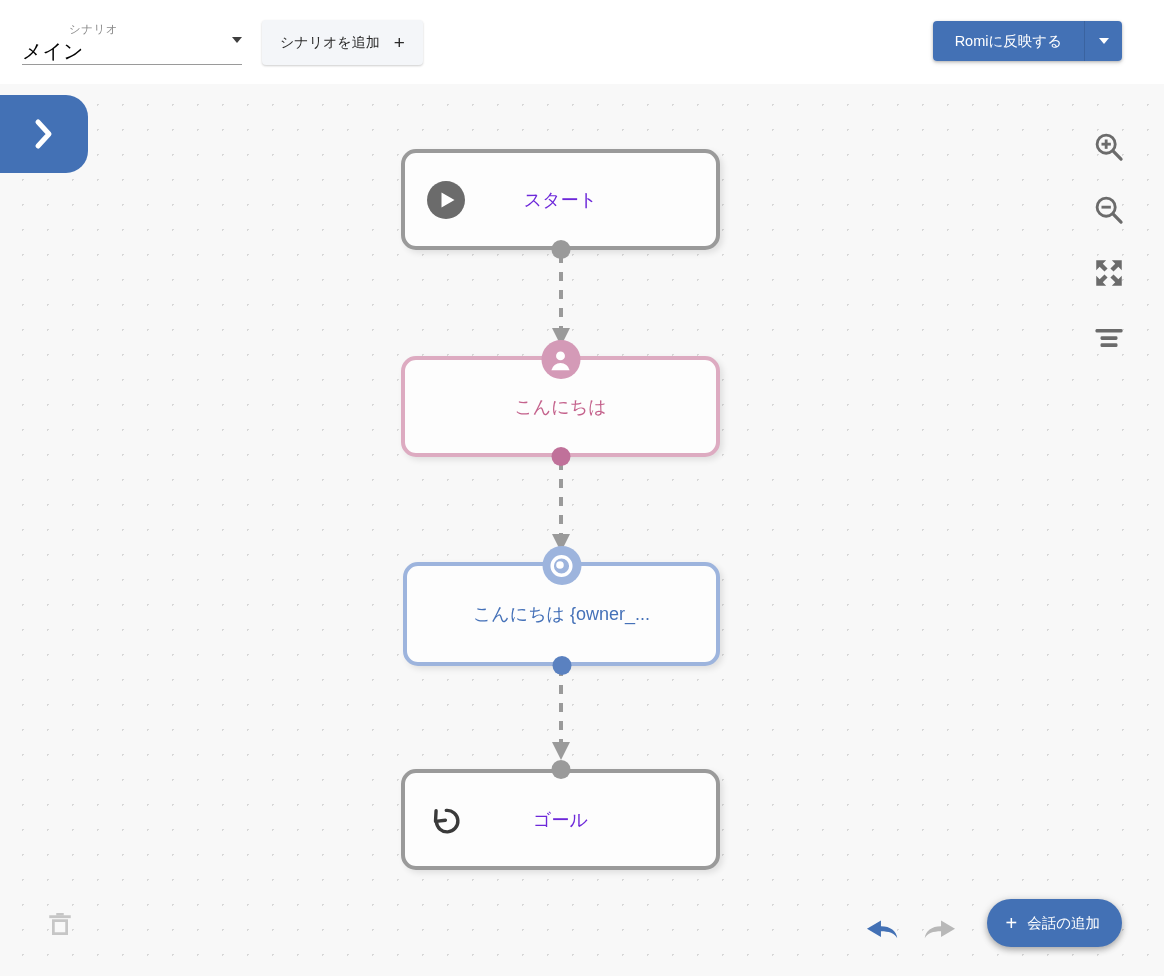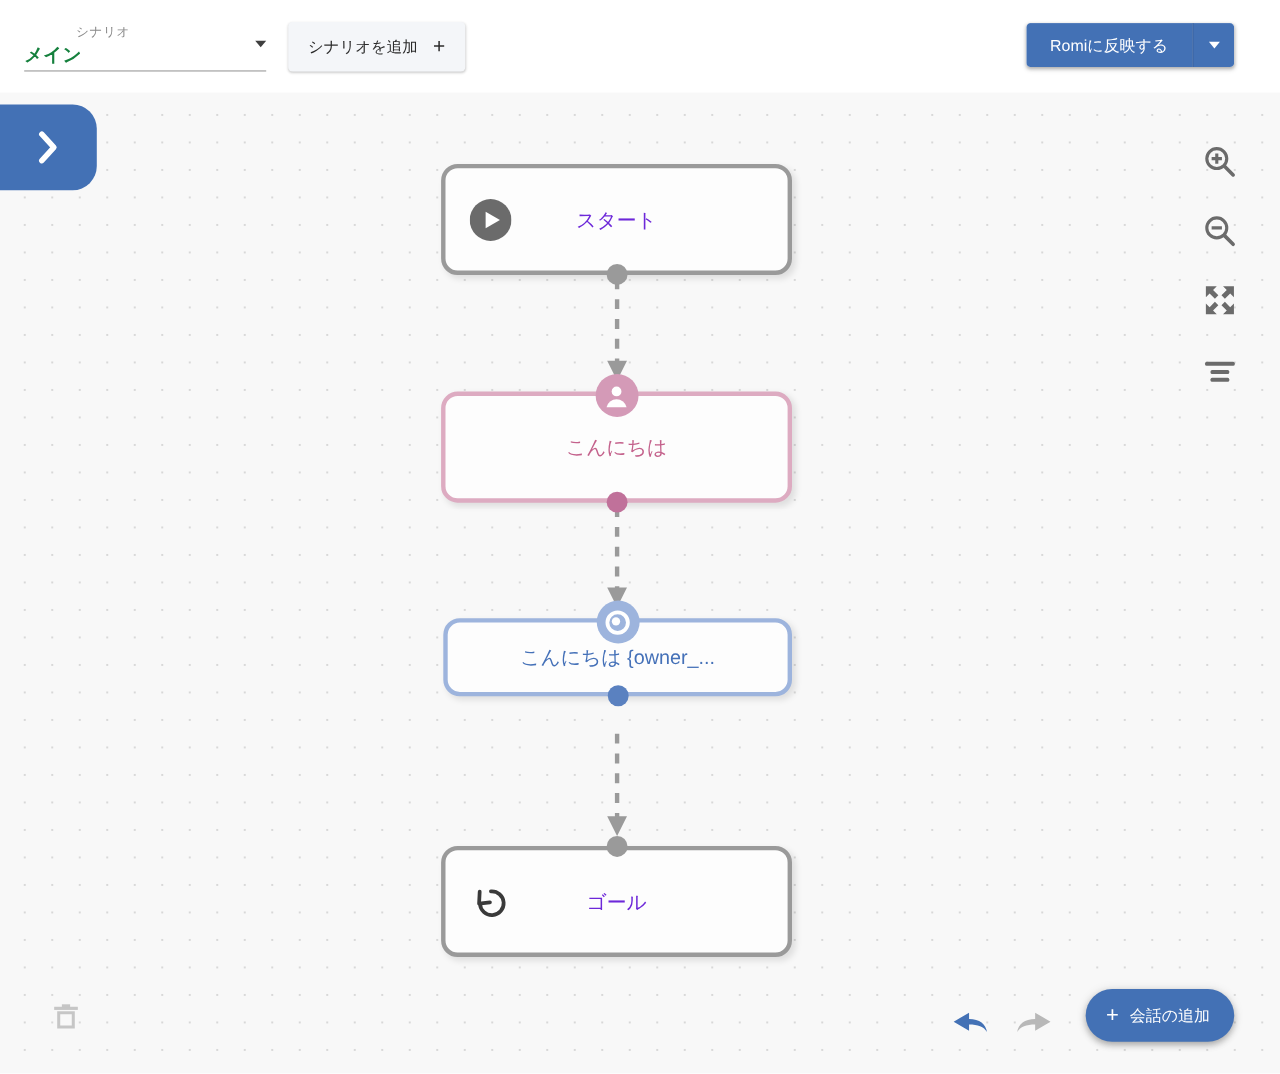--- a/index.html
+++ b/index.html
@@ -42,23 +42,22 @@
     position: absolute;
     top: 2px; left: 0;
     font-size: 11.5px;
     color: #8a8a8a;
     letter-spacing: .5px;
     margin-left: 47px;
   }
   .scenario-select .sel-value {
     position: absolute;
     top: 18px; left: 0;
-    font-size: 17px;
-    color: #15803d;
-    font-weight: bold;
+    font-size: 20px;
+    color: #000000;
   }
   .scenario-select .sel-arrow {
     position: absolute;
     right: 0; top: 17px;
     width: 0; height: 0;
     border-left: 5px solid transparent;
     border-right: 5px solid transparent;
     border-top: 6px solid #3f3f3f;
   }
 
@@ -228,21 +227,21 @@
   
   .node-user {
     left: 401px; top: 272px;
     width: 319px; height: 101px;
     border-color: #ddabc1;
   }
   .node-user .node-label { color: #c4628c; }
   
   .node-bot {
     left: 403px; top: 478px;
-    width: 317px; height: 71px;
+    width: 317px; height: 104px;
     border-color: #9db4dd;
   }
   .node-bot .node-label { color: #4571b8; }
   
   .node-goal {
     left: 401px; top: 685px;
     width: 319px; height: 101px;
   }
 
   

